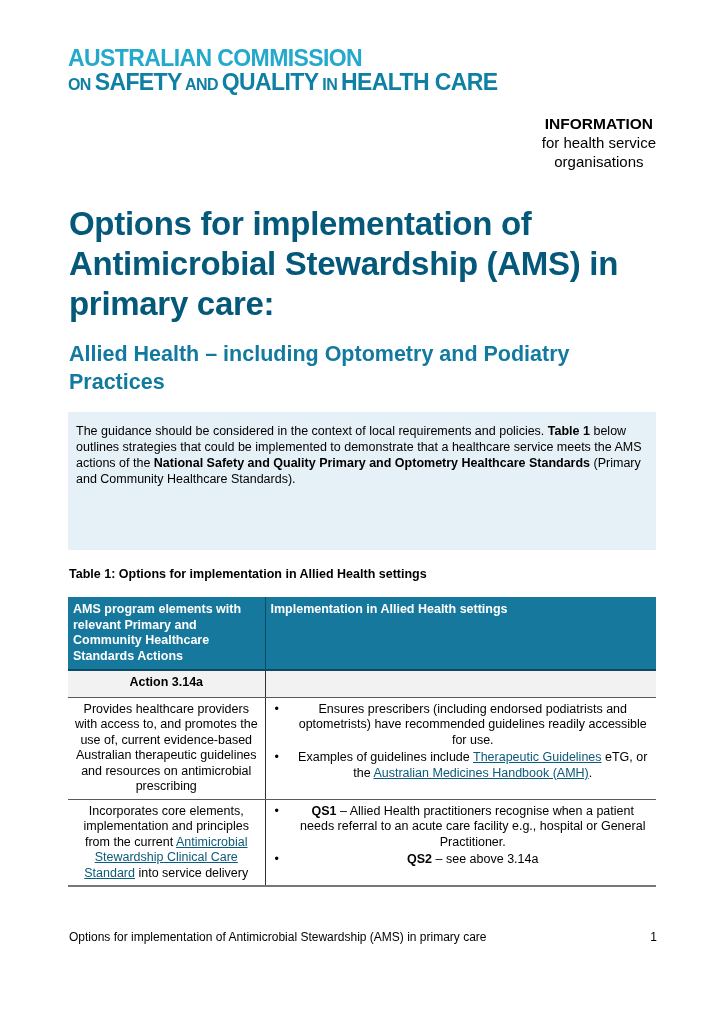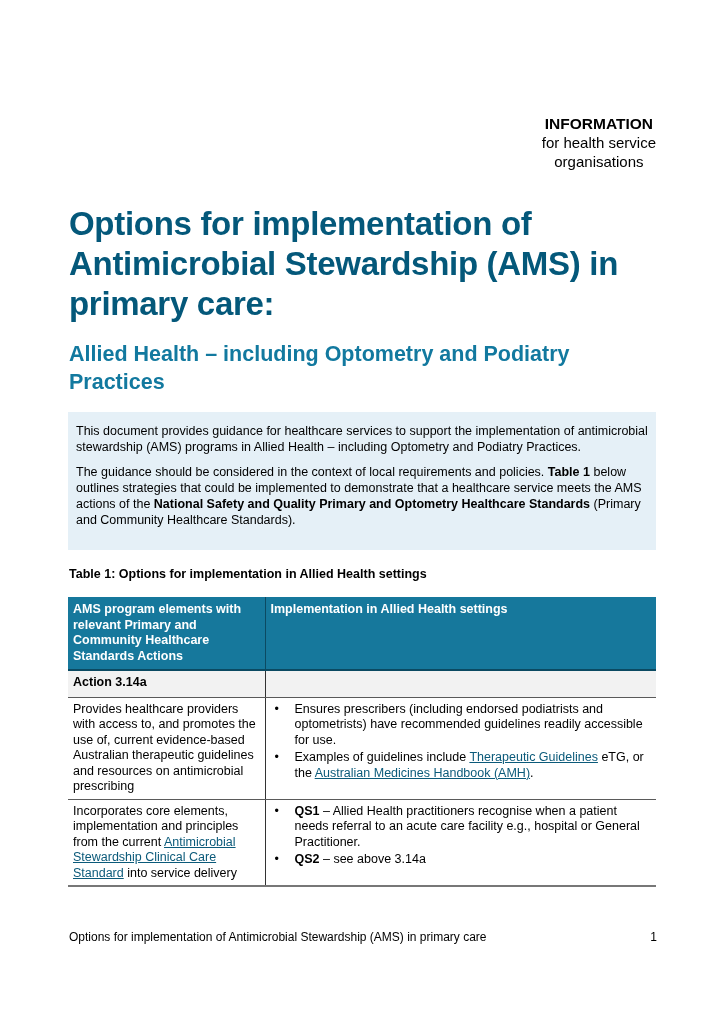--- a/index.html
+++ b/index.html
@@ -12,47 +12,48 @@
   .info .b { font-weight: bold; font-size: 15.5px; }
   h1 { position: absolute; left: 69px; top: 204px; width: 600px; margin: 0; font-size: 33px; line-height: 40px; color: #04587a; font-weight: bold; letter-spacing: -0.3px; }
   h2 { position: absolute; left: 69px; top: 340px; width: 560px; margin: 0; font-size: 21.5px; line-height: 28px; color: #12799f; font-weight: bold; }
   .intro { position: absolute; left: 68px; top: 412px; width: 588px; height: 138px; background: #e5f0f7; box-sizing: border-box; padding: 11px 8px 0 8px; font-size: 12.5px; line-height: 16px; }
   .intro p { margin: 0 0 9px 0; }
   .caption { position: absolute; left: 69px; top: 567px; font-size: 12.5px; font-weight: bold; }
   table { position: absolute; left: 68px; top: 597px; width: 588px; border-collapse: collapse; font-size: 12.5px; line-height: 15.5px; }
   th { background: #16789c; color: #fff; text-align: left; vertical-align: top; padding: 5px 5px; font-weight: bold; border-right: 1px solid #0b4a62; }
   th:last-child { border-right: none; margin-left: 21px; }
   thead tr { border-bottom: 2px solid #0b4a62; }
-  td { vertical-align: top; padding: 4px 5px 4px 5px; border-bottom: 1px solid #5a5a5a; border-right: 1px solid #333; }
+  td { vertical-align: top; padding: 4px 5px 4px 5px; border-bottom: 1px solid #5a5a5a; border-right: 1px solid #333; text-align: center; }
   td:last-child { border-right: none; }
   tr.action td { background: #f2f2f2; font-weight: bold; padding: 4px 5px 6px 5px; }
   tr.last td { border-bottom: 2px solid #777; }
   td ul { margin: 0; padding: 0 0 0 24px; list-style: none; }
   td ul li { position: relative; margin: 0 0 2px 0; }
   td ul li::before { content: "•"; position: absolute; left: -20px; }
   a { color: #0b5a7a; text-decoration: underline; }
   .footer { position: absolute; left: 69px; top: 930px; width: 588px; font-size: 12px; display: flex; justify-content: space-between; }
 </style>
 </head>
 <body>
 
 <div class="logo">
+  <div class="l1">AUSTRALIAN COMMISSION</div>
+  <div class="l2"><span class="sm">ON </span><span>SAFETY</span><span class="sm"> AND </span><span>QUALITY</span><span class="sm"> IN </span><span>HEALTH CARE</span></div>
 </div>
 
 <div class="info">
   <div class="b">INFORMATION</div>
   <div>for health service</div>
   <div>organisations</div>
 </div>
 
 <h1>Options for implementation of Antimicrobial Stewardship (AMS) in primary care:</h1>
 <h2>Allied Health – including Optometry and Podiatry Practices</h2>
 
 <div class="intro">
-  <p>This document provides guidance for healthcare services to support the implementation of antimicrobial stewardship (AMS) programs in Allied Health – including Optometry and Podiatry Practices.</p>
   <p><span>The guidance should be considered in the context of local requirements and policies. </span><b>Table 1</b><span> below outlines strategies that could be implemented to demonstrate that a healthcare service meets the AMS actions of the </span><b>National Safety and Quality Primary and Optometry Healthcare Standards</b><span> (Primary and Community Healthcare Standards).</span></p>
 </div>
 
 <div class="caption">Table 1: Options for implementation in Allied Health settings</div>
 
 <table>
   <colgroup>
       <col style="width:197px">
       <col>
     </colgroup>

